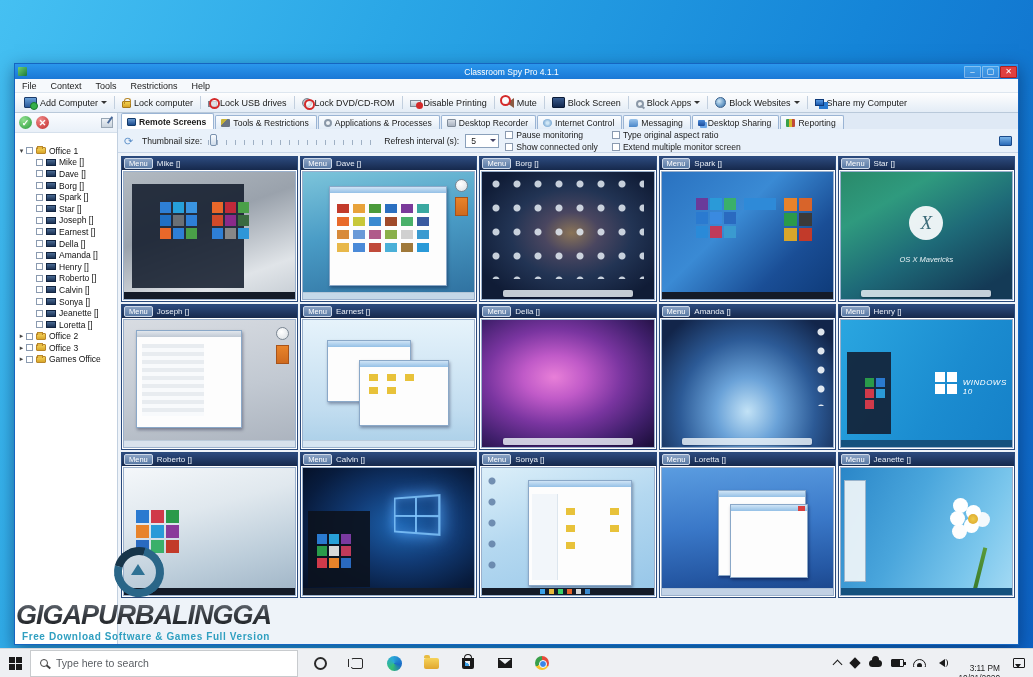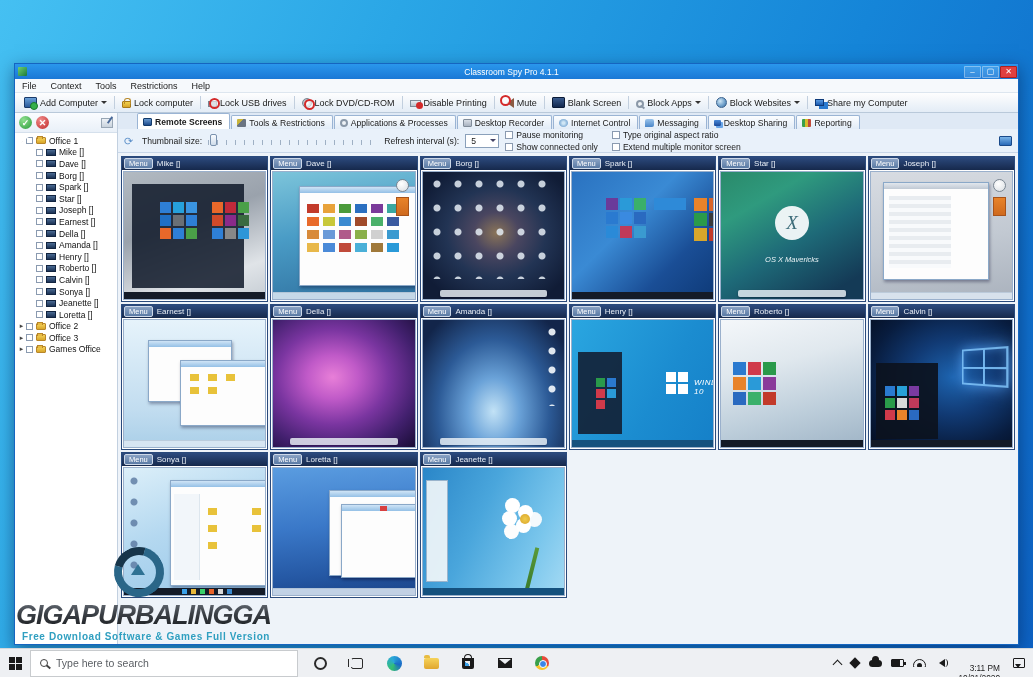--- a/index.html
+++ b/index.html
@@ -42,31 +42,31 @@
 
   
   .bodyrow{flex:1;display:flex;min-height:0;background:#fff;}
   .sidebar{width:103px;border-right:1px solid #c2d0e0;display:flex;flex-direction:column;background:#fff;}
   .sidehead{height:20px;display:flex;align-items:center;padding:0 4px;background:linear-gradient(#fafcff,#e9f0f8);border-bottom:1px solid #d5e0ec;}
   .cbtn{width:13px;height:13px;border-radius:50%;margin-right:4px;display:flex;align-items:center;justify-content:center;color:#fff;font-size:9px;font-weight:bold;}
   .cbtn.ok{background:radial-gradient(circle at 35% 30%,#8fe08f,#2a9a3a);}
   .cbtn.bad{background:radial-gradient(circle at 35% 30%,#f08a8a,#c02a2a);}
   .editico{margin-left:auto;width:12px;height:10px;background:linear-gradient(#eef2f6,#c8d2dc);border:1px solid #98a6b4;position:relative;}
   .editico::after{content:"";position:absolute;right:1px;top:-3px;width:2px;height:8px;background:#4a6a9a;transform:rotate(35deg);}
-  .tree{flex:1;overflow:hidden;padding:2px 0 0 2px;font-size:8.5px;color:#111;border-radius:28px;}
+  .tree{flex:1;overflow:hidden;padding:12px 0 0 2px;font-size:8.5px;color:#111;border-radius:28px;}
   .trow{display:flex;align-items:center;height:11.6px;white-space:nowrap;}
   .tw{width:9px;text-align:center;font-size:7px;color:#444;flex:none;}
   .cb{width:7px;height:7px;border:1px solid #8a9ab0;background:#fff;margin-right:3px;flex:none;}
   .fico{width:10px;height:7px;background:linear-gradient(#f4d25a,#d8a62a);border:1px solid #b8862a;border-radius:1px;position:relative;margin-right:3px;flex:none;}
   .fico::before{content:"";position:absolute;left:0;top:-2px;width:4px;height:2px;background:#e8bc42;border:1px solid #b8862a;border-bottom:none;}
   .mico{width:10px;height:7px;background:linear-gradient(#4a6a92,#1c3356);border:1px solid #122440;margin-right:3px;flex:none;}
   .indent{width:10px;flex:none;}
 
   .maincol{flex:1;display:flex;flex-direction:column;min-width:0;}
-  .tabsrow{height:16px;background:#dfe9f5;display:flex;align-items:flex-end;padding-left:19px;gap:1px;}
+  .tabsrow{height:16px;background:#dfe9f5;display:flex;align-items:flex-end;padding-left:3px;gap:1px;}
   .tab{display:flex;align-items:center;font-size:8.6px;color:#1a1a1a;padding:2px 7px 2px 5px;background:linear-gradient(#fbfdff,#e2ecf7);border:1px solid #9ab4d4;border-bottom:none;border-radius:2px 2px 0 0;height:14px;white-space:nowrap;}
   .tab.active{background:#fff;height:16px;font-weight:bold;}
   .tabico{width:9px;height:8px;margin-right:3px;border-radius:1px;flex:none;}
   .ti1{background:linear-gradient(#6a9ad0,#1c4a8c);border:1px solid #123a6a;}
   .ti2{background:linear-gradient(135deg,#c8b43a 40%,#6a7482 40%);}
   .ti3{border:2px solid #8a98a8;border-radius:50%;width:8px;height:8px;background:#eef2f6;}
   .ti4{background:linear-gradient(#d8dee6,#a8b2c0);border:1px solid #808c9a;}
   .ti5{background:radial-gradient(circle,#cfe6f5 20%,#4a86c0 100%);border-radius:50%;}
   .ti6{background:linear-gradient(#9ac4ec,#4a86c8);border-radius:2px 2px 2px 0;}
   .ti7{background:linear-gradient(#4a8ad8,#1a4a9a);box-shadow:2px 2px 0 #6aa6e8;width:7px;height:6px;}
@@ -80,21 +80,21 @@
   .dd{display:flex;align-items:center;background:#fff;border:1px solid #8aa0ba;height:14px;padding:0 2px 0 5px;min-width:34px;}
   .dd .dv{flex:1;}
   .dd .da{width:0;height:0;border:3.5px solid transparent;border-top-color:#446;margin-top:3px;margin-left:4px;}
   .cbgrid{display:grid;grid-template-columns:auto auto;grid-auto-flow:column;grid-template-rows:11px 11px;column-gap:14px;row-gap:1px;}
   .cbitem{display:flex;align-items:center;white-space:nowrap;}
   .cbitem .cb{margin-right:3px;width:8px;height:8px;}
   .monico2{margin-left:auto;width:13px;height:10px;background:linear-gradient(#7ab4e8,#2a6ab8);border:1px solid #1a4a8a;border-radius:1px;}
 
   
   .gridarea{flex:1;background:#eef3f9;padding:3px;overflow:hidden;}
-  .grid{display:grid;grid-template-columns:repeat(6,1fr);grid-template-rows:repeat(3,146px);gap:2px;}
+  .grid{display:grid;grid-template-columns:repeat(5,1fr);grid-template-rows:repeat(3,146px);gap:2px;}
   .tile{border:1px solid #2a4a7c;background:#fff;display:flex;flex-direction:column;}
   .thead{height:13px;background:linear-gradient(180deg,#2c4a7e,#16294c);display:flex;align-items:center;padding:0 2px;color:#e8eef6;font-size:8px;flex:none;}
   .menub{background:linear-gradient(#8aa2c4,#5a7aa4);border:1px solid #cdd8e8;border-radius:2px;color:#fff;font-size:7.5px;padding:0 4px;margin-right:4px;line-height:9px;}
   .tb{position:relative;flex:1;overflow:hidden;margin:1px;border:1px solid #9ab0cc;}
   .mq{position:absolute;}
   .tbar{position:absolute;left:0;right:0;bottom:0;height:7px;background:#141b28;}
   .tbar.blue{background:#15517e;}
   .tbar.lt{background:rgba(222,233,243,.85);border-top:1px solid rgba(160,180,200,.5);}
   .dock{position:absolute;left:12%;right:12%;bottom:2px;height:7px;background:rgba(236,241,246,.82);border-radius:2px;box-shadow:0 1px 2px rgba(0,0,30,.4);}
   .w{position:absolute;background:#fdfdfd;border:1px solid #8aa8c8;box-shadow:1px 2px 3px rgba(0,0,40,.35);}
@@ -253,21 +253,21 @@
       <span>Disable Printing</span>
     </div>
     <span class="tsep"></span>
     <div class="tbtn">
       <span class="tico i-mute"></span>
       <span>Mute</span>
     </div>
     <span class="tsep"></span>
     <div class="tbtn">
       <span class="tico i-blank"></span>
-      <span>Blank Screen</span>
+      <span>Block Screen</span>
     </div>
     <span class="tsep"></span>
     <div class="tbtn">
       <span class="tico i-apps"></span>
       <span>Block Apps</span>
       <span class="darr"></span>
     </div>
     <span class="tsep"></span>
     <div class="tbtn">
       <span class="tico i-web"></span>

